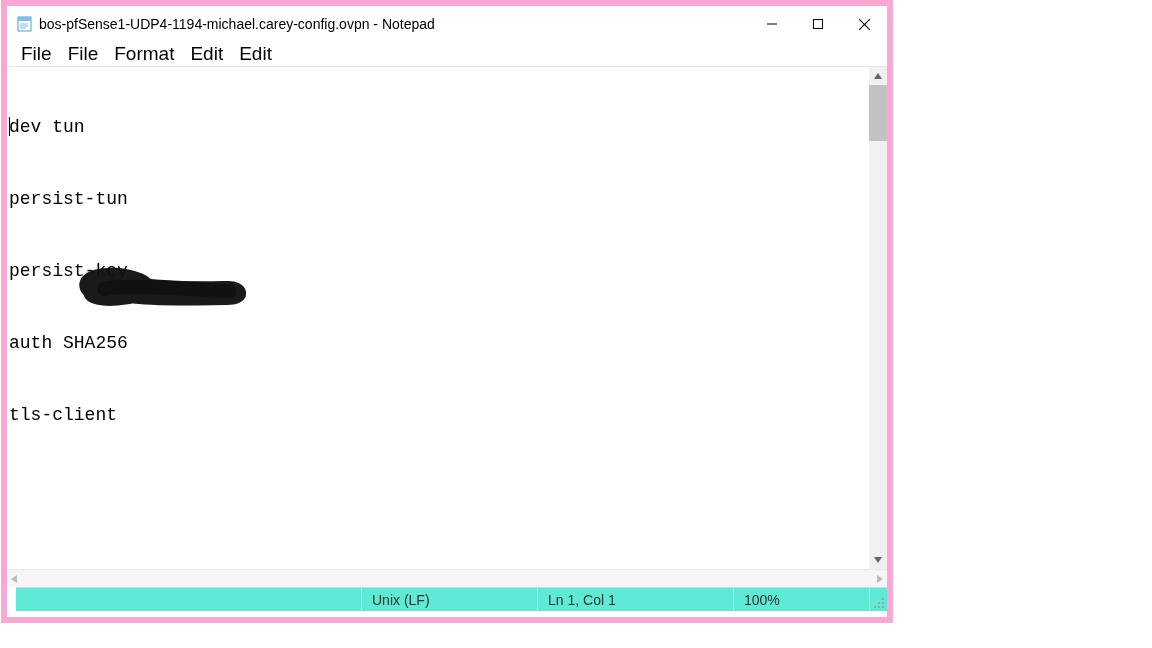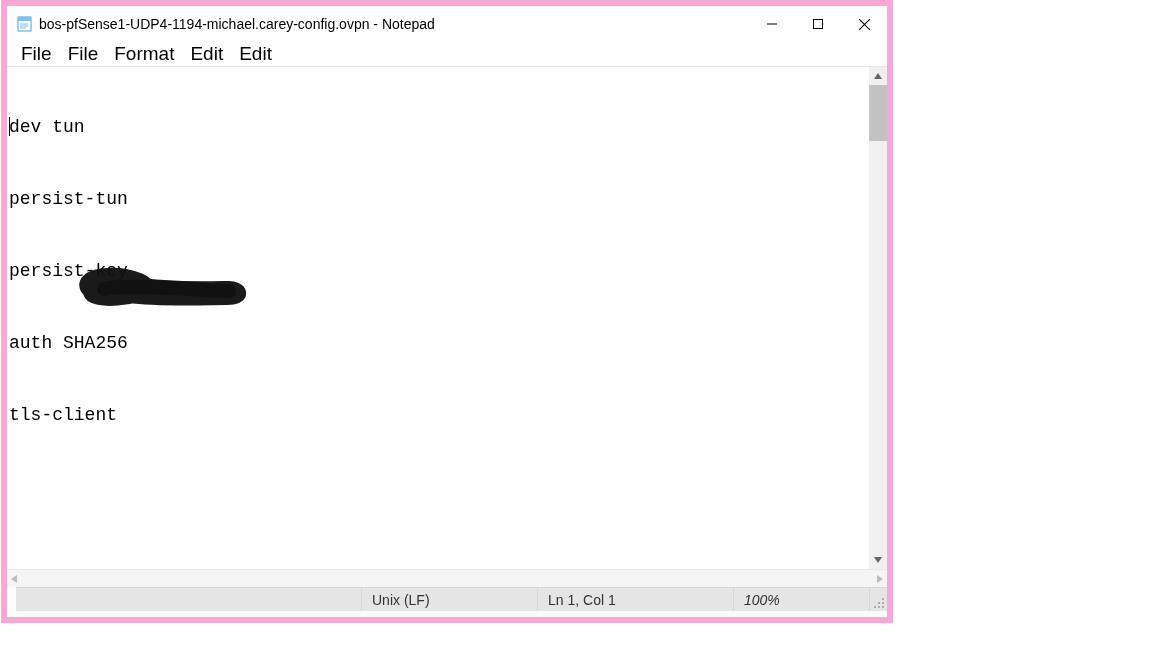--- a/index.html
+++ b/index.html
@@ -134,41 +134,41 @@
     display: flex;
     align-items: center;
     justify-content: space-between;
     padding: 0 2px;
     color: #999;
     box-sizing: border-box;
     border-top: 1px solid #e8e8e8;
   }
   .statusbar {
     height: 24px;
-    background: #e5e5e5;
+    background: #5eead4;
     border-top: 1px solid #d6d6d6;
     display: flex;
     align-items: stretch;
     font-size: 14px;
     color: #333;
     box-sizing: border-box;
     margin-left: 9px;
   }
   .statusbar .sb-cell {
     border-left: 1px solid #d6d6d6;
     display: flex;
     align-items: center;
     padding: 0 10px;
   }
   .statusbar .sb-spacer {
     flex: 1;
   }
   .statusbar .sb-encoding { width: 155px; }
   .statusbar .sb-pos { width: 175px; text-align: center; }
-  .statusbar .sb-zoom { width: 115px; font-style: italic; }
+  .statusbar .sb-zoom { width: 115px; }
   .resize-grip {
     width: 18px;
     display:flex;
     align-items:flex-end;
     justify-content:flex-end;
     padding:0 2px 2px 0;
     border-left: 1px solid #d6d6d6;
     box-sizing: border-box;
   }
   .resize-grip svg { display:block; }

